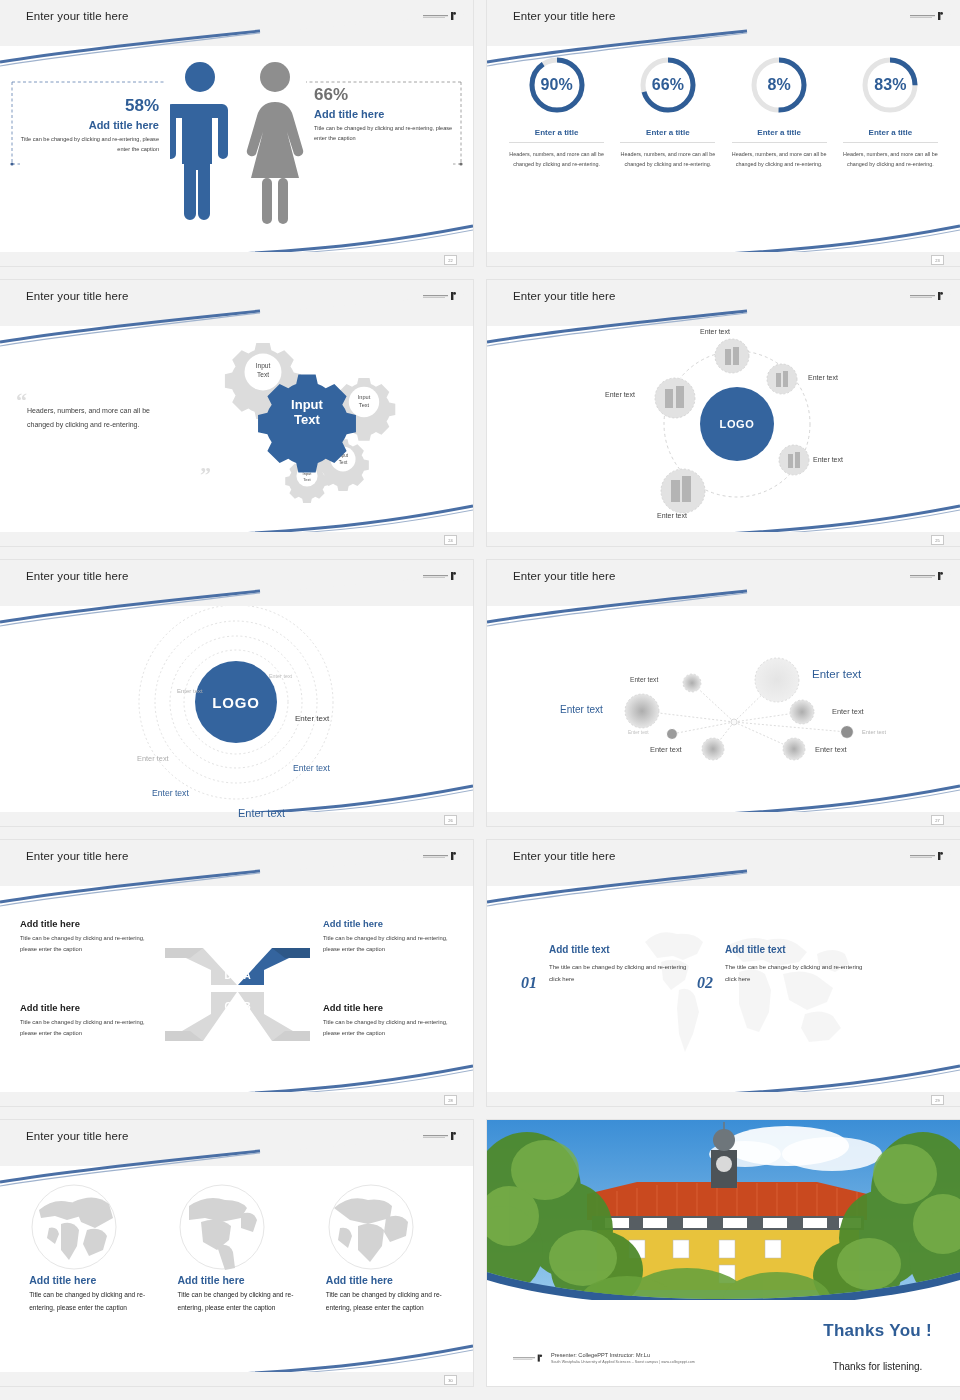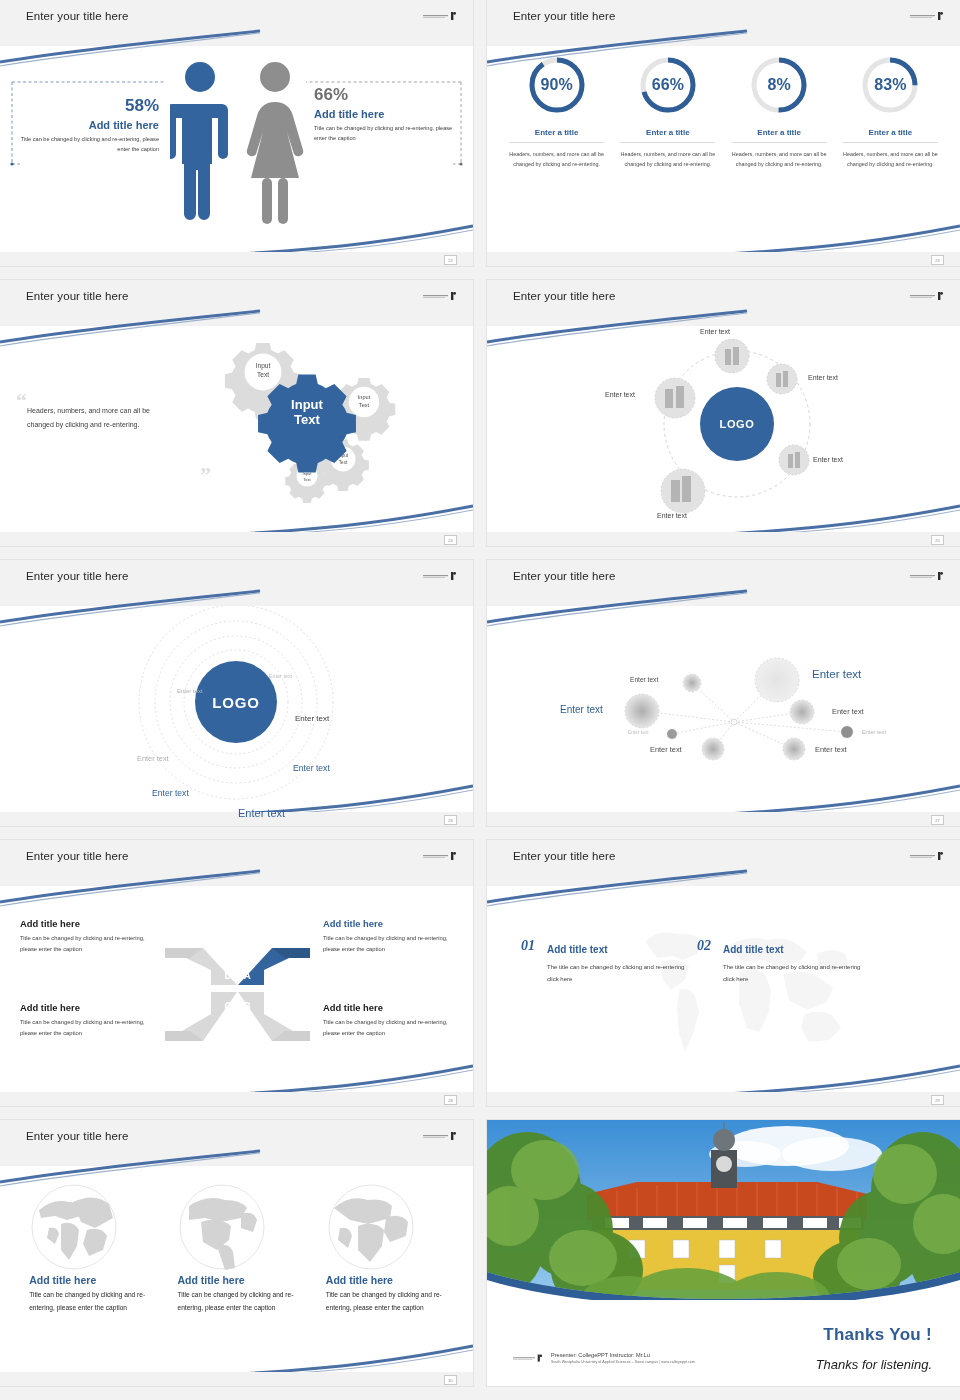--- a/index.html
+++ b/index.html
@@ -83,33 +83,33 @@
 
   
   .nodelbl { font-size: 7px; color: #434343; }
 
   
   .s7-h { font-size: 9.4px; font-weight: bold; color: #1c1c1c; }
   .s7-h.b { color: #2f5d96; }
   .s7-p { font-size: 5.8px; color: #3d3d3d; line-height: 1.95; margin-top: 4px; }
 
   
-  .num-big { font-size: 14px; font-weight: bold; font-style: italic; color: #2f5d96; font-family: "Liberation Serif", serif; }
+  .num-big { font-size: 16px; font-weight: bold; font-style: italic; color: #2f5d96; font-family: "Liberation Serif", serif; margin-top: 36px; }
   .s8-h { font-size: 10px; font-weight: bold; color: #2f5d96; }
   .s8-p { font-size: 6px; color: #3d3d3d; line-height: 2.0; margin-top: 6px; }
 
   
   .globe-col { width: 118px; }
   .g-h { font-size: 10.5px; font-weight: bold; color: #2f5d96; margin-top: 4px; }
   .g-p { font-size: 6.6px; color: #262626; line-height: 1.95; margin-top: 3px; }
 
   
   .thanks-slide { background: #fff; }
-  .thanks-big { font-size: 17px; font-weight: bold; color: #2f5d96; letter-spacing: .3px; text-align: right; }
-  .thanks-sub { font-size: 13px; color: #1c1c1c; margin-top: 12px; font-style: italic; }
+  .thanks-big { font-size: 17px; font-weight: bold; color: #2f5d96; letter-spacing: .3px; }
+  .thanks-sub { font-size: 10px; color: #1c1c1c; margin-top: 20px; }
   .pres-line { font-size: 5.6px; color: #3d3d3d; }
   .pres-sub  { font-size: 3.6px; color: #6b6b6b; margin-top: 2px; letter-spacing: .05px; }
 </style>
 </head>
 <body>
 
 <div class="grid">
 
   <div class="slide">
     <div class="hdr"></div>

